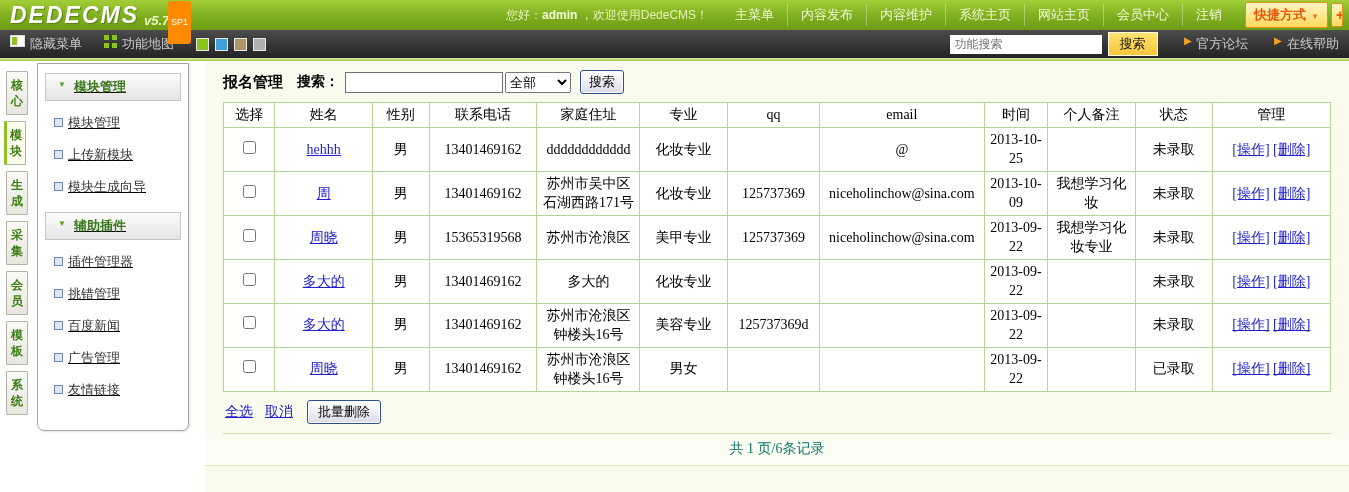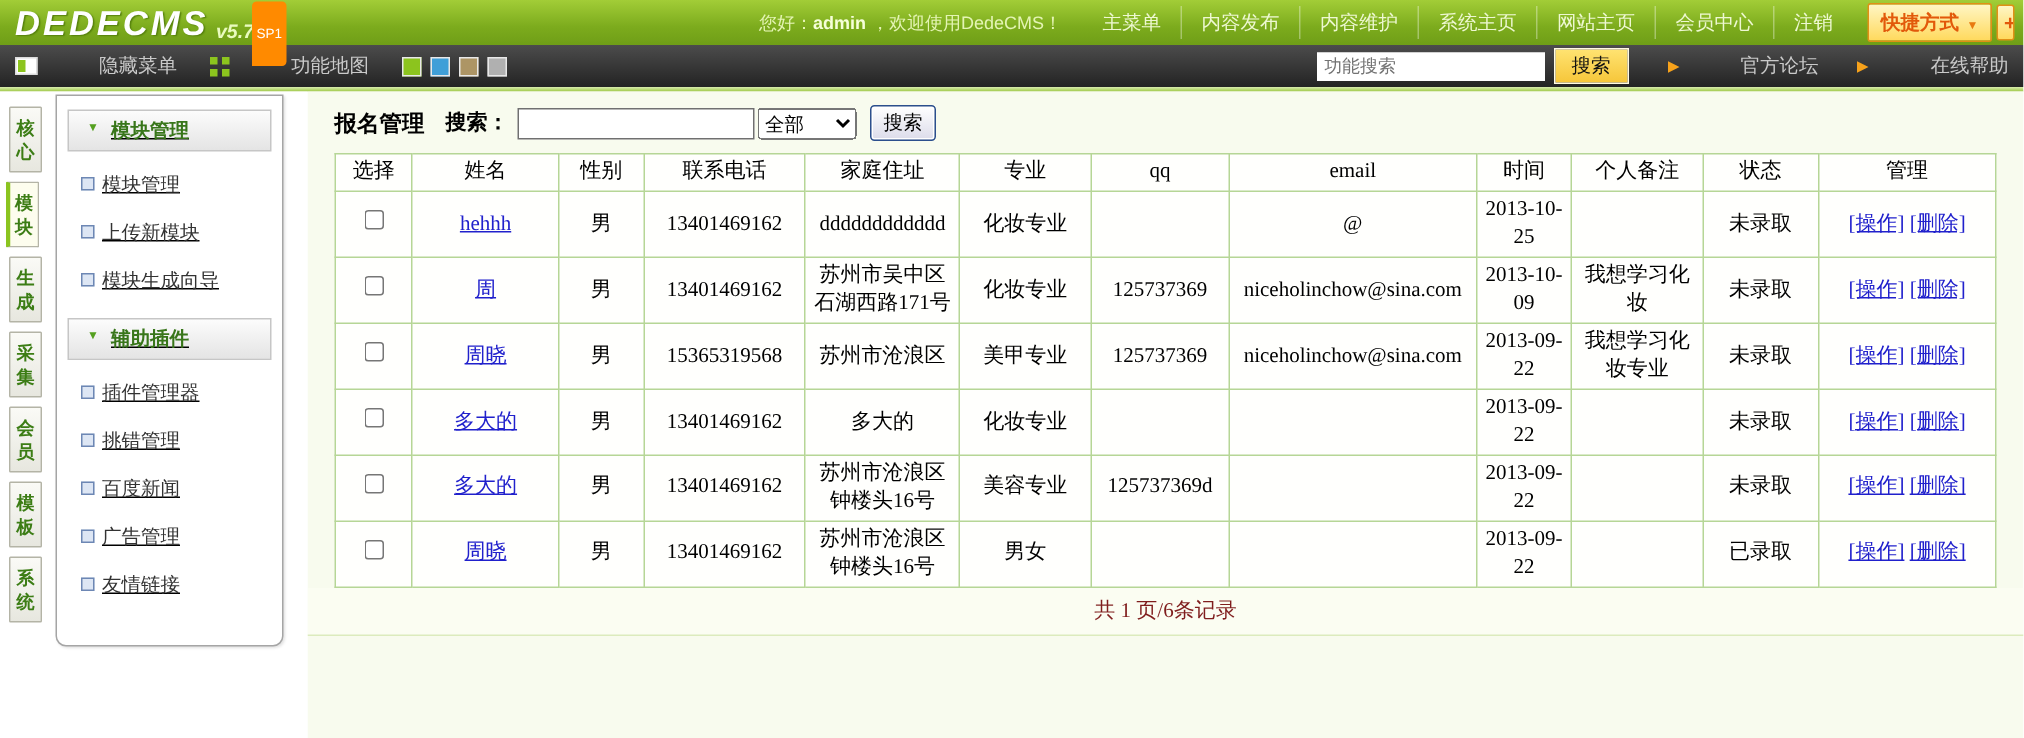--- a/index.html
+++ b/index.html
@@ -16,21 +16,21 @@
   .greeting b { color:#f6ffd9; font-weight:bold; }
   .tmenu { display:flex; align-items:center; margin-right:10px; }
   .tmenu-item { color:#eef8d2; font-size:13px; text-decoration:none; padding:2px 13px; border-left:1px solid rgba(255,255,255,.35); white-space:nowrap; }
   .tmenu-item:first-child { border-left:none; }
   .shortcut-btn { background:linear-gradient(#fff6c4,#ffd95d); border:1px solid #e09016; color:#e2590a; font-weight:bold; font-size:13px; padding:3px 8px; border-radius:2px; white-space:nowrap; cursor:pointer; }
   .shortcut-btn .arr { font-size:8px; color:#e87a10; margin-left:5px; }
   .plus-btn { background:linear-gradient(#fff6c4,#ffd95d); border:1px solid #e09016; color:#e2590a; font-weight:bold; font-size:14px; padding:3px 4px; border-radius:2px; margin-left:3px; width:12px; overflow:hidden; flex:none; }
 
   
   .darkbar { height:28px; background:linear-gradient(#4c4c4c,#232323); display:flex; align-items:center; color:#c9c9c9; font-size:13px; padding:0 10px; }
-  .dk-item { display:flex; align-items:center; margin-right:22px; cursor:pointer; color:#c9c9c9; text-decoration:none;gap:36px; }
+  .dk-item { display:flex; margin-right:22px; cursor:pointer; color:#c9c9c9; text-decoration:none; }
   .icon-hidemenu { width:15px; height:12px; border:1px solid #dcdcdc; background:#fff; margin-right:5px; position:relative; }
   .icon-hidemenu::before { content:""; position:absolute; left:1px; top:1px; bottom:1px; width:5px; background:#8cc41e; }
   .icon-funcmap { width:13px; height:13px; margin-right:5px; background:
       linear-gradient(#8cc41e,#8cc41e) 0 0/5px 5px no-repeat,
       linear-gradient(#8cc41e,#8cc41e) 8px 0/5px 5px no-repeat,
       linear-gradient(#8cc41e,#8cc41e) 0 8px/5px 5px no-repeat,
       linear-gradient(#8cc41e,#8cc41e) 8px 8px/5px 5px no-repeat; }
   .swatches { display:flex; align-items:center; gap:6px; margin-right:20px; }
   .swatch { width:13px; height:13px; border:1px solid #e8e8e8; cursor:pointer; }
   .dk-spacer { flex:1; }
@@ -70,21 +70,21 @@
   .table-wrap { margin:0 18px; }
   table.data { width:100%; border-collapse:collapse; table-layout:fixed; background:#fffffd; font-size:14px; }
   table.data td { border:1px solid #b6d696; text-align:center; padding:3px; line-height:1.32; word-wrap:break-word; overflow-wrap:break-word; color:#000; }
   td.th { height:24px; background:#fffffd; }
   a.lnk { color:#2121cc; text-decoration:underline; }
   .chk { width:13px; height:13px; cursor:pointer; }
 
   
   .batch-row { margin:0 18px; padding:8px 2px 9px; display:flex; align-items:center; gap:12px; border-bottom:1px solid #cfe3ac; font-size:14px; }
   .batch-row .btn-classic { margin-left:2px; padding:2px 10px; }
-  .pager { padding:6px 0 7px; text-align:center; font-size:14px; color:#7f1d1d; border-bottom:1px solid #dcebbd; background:#fbfdf2; }
+  .pager { padding:6px 0 7px; text-align:center; font-size:14px; color:#0f766e; border-bottom:1px solid #dcebbd; background:#fbfdf2; }
 </style>
 </head>
 <body>
 
 <div class="topbar">
   <div class="logo-wrap">
     <span class="logo-text">DEDECMS</span>
     <span class="logo-ver">v5.7</span>
     <span class="logo-badge">SP1</span>
   </div>
@@ -300,17 +300,22 @@
     <td>已录取</td>
     <td>
       <a href="#" class="lnk">[操作]</a>
       <a href="#" class="lnk">[删除]</a>
     </td>
   </tr>
           </tbody>
       </table>
     </div>
 
+    <div class="batch-row">
+      <a href="#" class="lnk">全选</a>
+      <a href="#" class="lnk">取消</a>
+      <button class="btn-classic">批量删除</button>
+    </div>
 
     <div class="pager">共 1 页/6条记录</div>
 
   </div>
 </div>
 
 </body></html>

